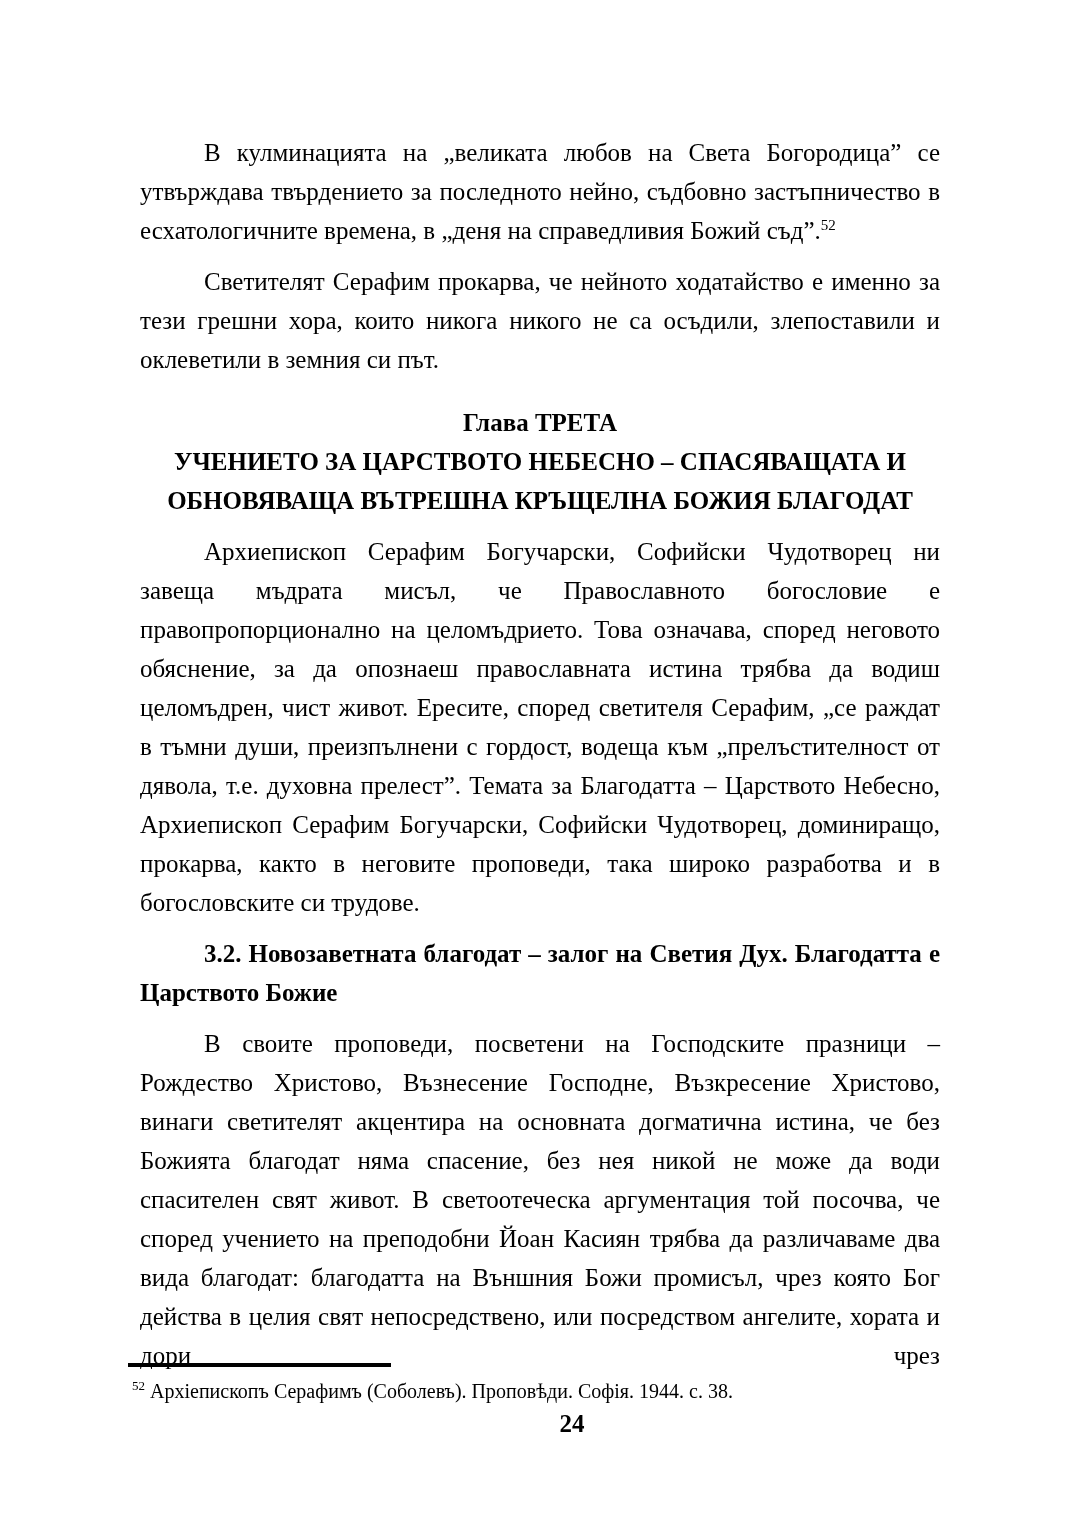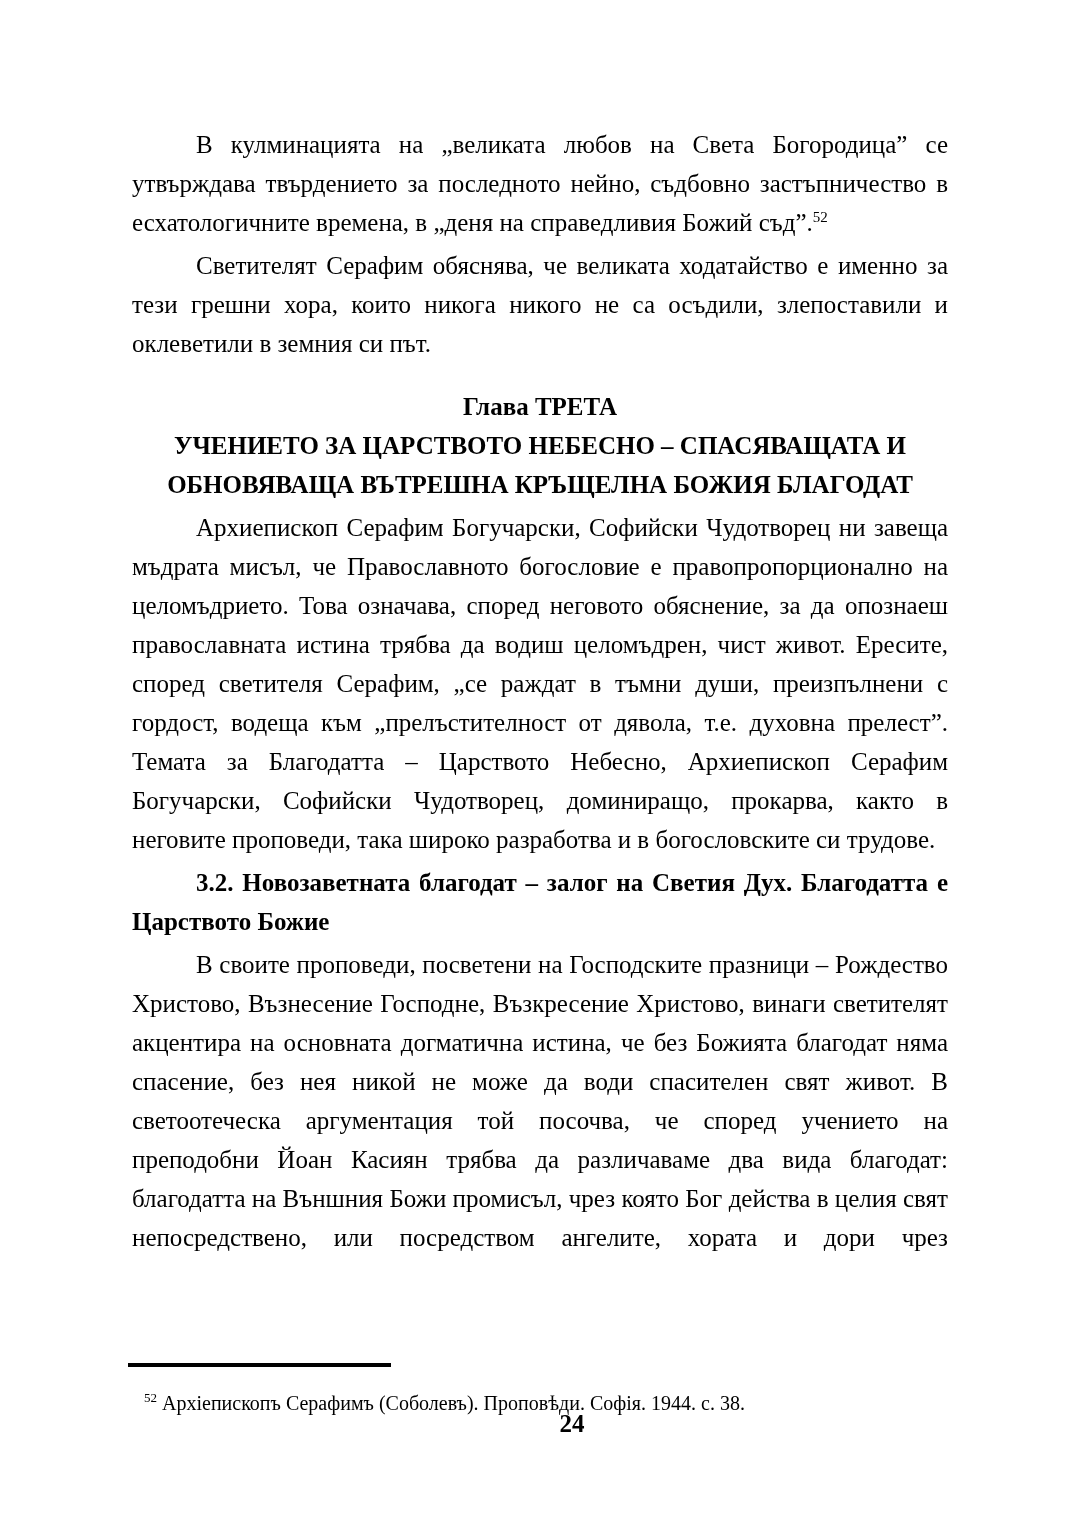--- a/index.html
+++ b/index.html
@@ -16,21 +16,21 @@
     font-family: "Liberation Serif", "DejaVu Serif", serif;
     overflow: hidden;
   }
   .content {
     position: absolute;
     left: 128px;
     top: 121px;
     width: 824px;
   }
   .content p {
-    margin: 4px;
+    margin: 12px;
     font-size: 25px;
     line-height: 39px;
     text-align: justify;
     hyphens: none;
   }
   .indent { text-indent: 64px; }
   .bold { font-weight: bold; }
   .chapter {
     margin-top: 24px;
     font-weight: bold;
@@ -52,21 +52,21 @@
     top: 1363px;
     width: 263px;
     height: 4px;
     background: #000000;
   }
   .footnote {
     position: absolute;
     left: 128px;
     top: 1374px;
     width: 824px;
-    margin: 16px;
+    margin: 4px;
     font-size: 20px;
     line-height: 26px;
     text-align: left;
   }
   .footnote sup {
     font-size: 13px;
     line-height: 0;
     vertical-align: super;
   }
   .page-number {
@@ -82,21 +82,21 @@
   }
 </style>
 </head>
 <body>
 
 <div class="page">
   <div class="content">
 
     <p class="indent"><span>В кулминацията на „великата любов на Света Богородица” се утвърждава твърдението за последното нейно, съдбовно застъпничество в есхатологичните времена, в „деня на справедливия Божий съд”.</span><sup class="fn-ref">52</sup></p>
 
-    <p class="indent">Светителят Серафим обяснява, че великата ходатайство е именно за тези грешни хора, които никога никого не са осъдили, злепоставили и оклеветили в земния си път.</p>
+    <p class="indent">Светителят Серафим прокарва, че нейното ходатайство е именно за тези грешни хора, които никога никого не са осъдили, злепоставили и оклеветили в земния си път.</p>
 
     <div class="chapter">
       <span class="chapter-label">Глава ТРЕТА</span>
       <span class="chapter-title">УЧЕНИЕТО ЗА ЦАРСТВОТО НЕБЕСНО – СПАСЯВАЩАТА И ОБНОВЯВАЩА ВЪТРЕШНА КРЪЩЕЛНА БОЖИЯ БЛАГОДАТ</span>
     </div>
 
 
     <p class="indent">Архиепископ Серафим Богучарски, Софийски Чудотворец ни завеща мъдрата мисъл, че Православното богословие е правопропорционално на целомъдрието. Това означава, според неговото обяснение, за да опознаеш православната истина трябва да водиш целомъдрен, чист живот.  Ересите, според светителя Серафим, „се раждат в тъмни души, преизпълнени с гордост, водеща към „прелъстителност от дявола, т.е. духовна прелест”. Темата за Благодатта – Царството Небесно, Архиепископ Серафим Богучарски, Софийски Чудотворец, доминиращо, прокарва, както в неговите проповеди, така широко разработва и в богословските си трудове.</p>
 
     <p class="indent bold">3.2. Новозаветната благодат – залог на Светия Дух. Благодатта е Царството Божие</p>

